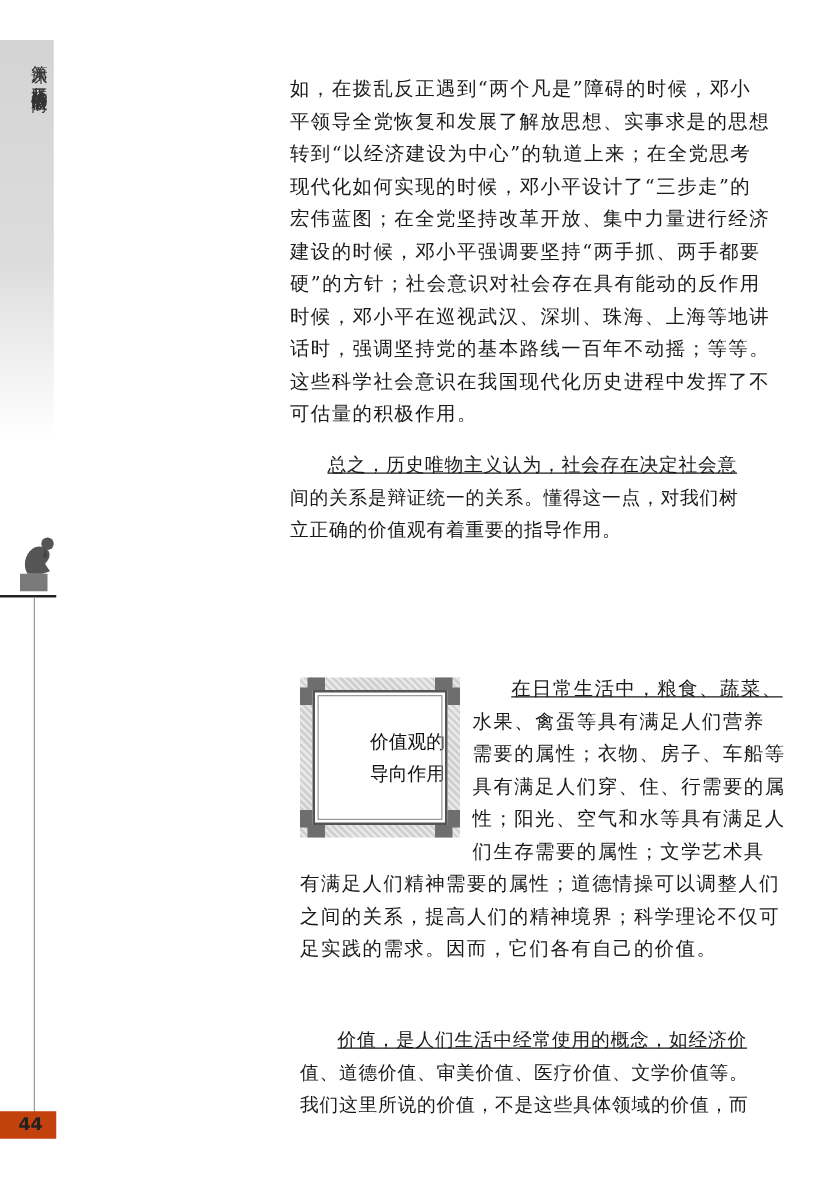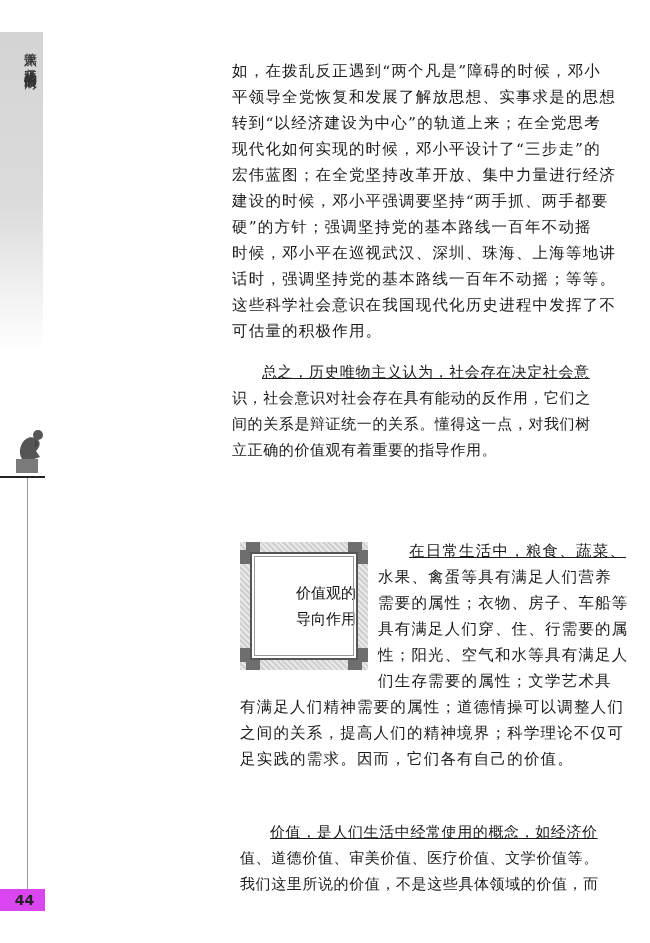--- a/index.html
+++ b/index.html
@@ -15,21 +15,21 @@
     writing-mode: vertical-rl; font-family: "DejaVu Sans", sans-serif;
     font-size: 13px; line-height: 16px; color: #333; letter-spacing: 1px;
   }
   .side-title .gap { display: inline-block; height: 14px; }
 
   .thinker { position: absolute; left: 8px; top: 423px; width: 40px; height: 52px; }
   .h-rule { position: absolute; left: 0; top: 476px; width: 45px; height: 2px; background: #222; }
   .v-rule { position: absolute; left: 27px; top: 478px; width: 1px; height: 412px; background: #9a9a9a; }
   .page-num-box {
     position: absolute; left: 0; top: 889px; width: 45px; height: 22px;
-    background: #d946ef; font-family: "DejaVu Sans", sans-serif; font-weight: bold;
+    background: #c2410c; font-family: "DejaVu Sans", sans-serif; font-weight: bold;
     font-size: 14px; color: #222; text-align: center; line-height: 22px; padding-left: 4px;
   }
 
   .text-block { position: absolute; left: 232px; width: 400px; font-size: 15.5px; line-height: 26px; letter-spacing: 1.2px; text-align: justify; }
   .p1 { top: 30px; margin-top: 28px; }
   .p2 { top: 359px; font-family: "DejaVu Sans", sans-serif; font-size: 15px; letter-spacing: 0.6px; }
   .p2 .line, .p4 .line { display: block; }
   .indent { text-indent: 2em; text-decoration: underline; }
   .line { display: block; white-space: nowrap; }
 
@@ -71,30 +71,29 @@
 <div class="v-rule"></div>
 <div class="page-num-box">44</div>
 
 <div class="text-block p1">
   <span class="line">如，在拨乱反正遇到“两个凡是”障碍的时候，邓小</span>
   <span class="line">平领导全党恢复和发展了解放思想、实事求是的思想</span>
   <span class="line">转到“以经济建设为中心”的轨道上来；在全党思考</span>
   <span class="line">现代化如何实现的时候，邓小平设计了“三步走”的</span>
   <span class="line">宏伟蓝图；在全党坚持改革开放、集中力量进行经济</span>
   <span class="line">建设的时候，邓小平强调要坚持“两手抓、两手都要</span>
-  <span class="line">硬”的方针；强调坚持党的基本路线一百年不动摇</span>
+  <span class="line">硬”的方针；社会意识对社会存在具有能动的反作用</span>
   <span class="line">时候，邓小平在巡视武汉、深圳、珠海、上海等地讲</span>
   <span class="line">话时，强调坚持党的基本路线一百年不动摇；等等。</span>
   <span class="line">这些科学社会意识在我国现代化历史进程中发挥了不</span>
   <span class="line">可估量的积极作用。</span>
 </div>
 
 <div class="text-block p2">
   <span class="line indent">总之，历史唯物主义认为，社会存在决定社会意</span>
-  <span class="line">识，社会意识对社会存在具有能动的反作用，它们之</span>
   <span class="line">间的关系是辩证统一的关系。懂得这一点，对我们树</span>
   <span class="line">立正确的价值观有着重要的指导作用。</span>
 </div>
 
 <div class="frame">
   <div class="corner c-tl"></div>
     <div class="corner c-tl2"></div>
   <div class="corner c-tr"></div>
     <div class="corner c-tr2"></div>
   <div class="corner c-bl"></div>

